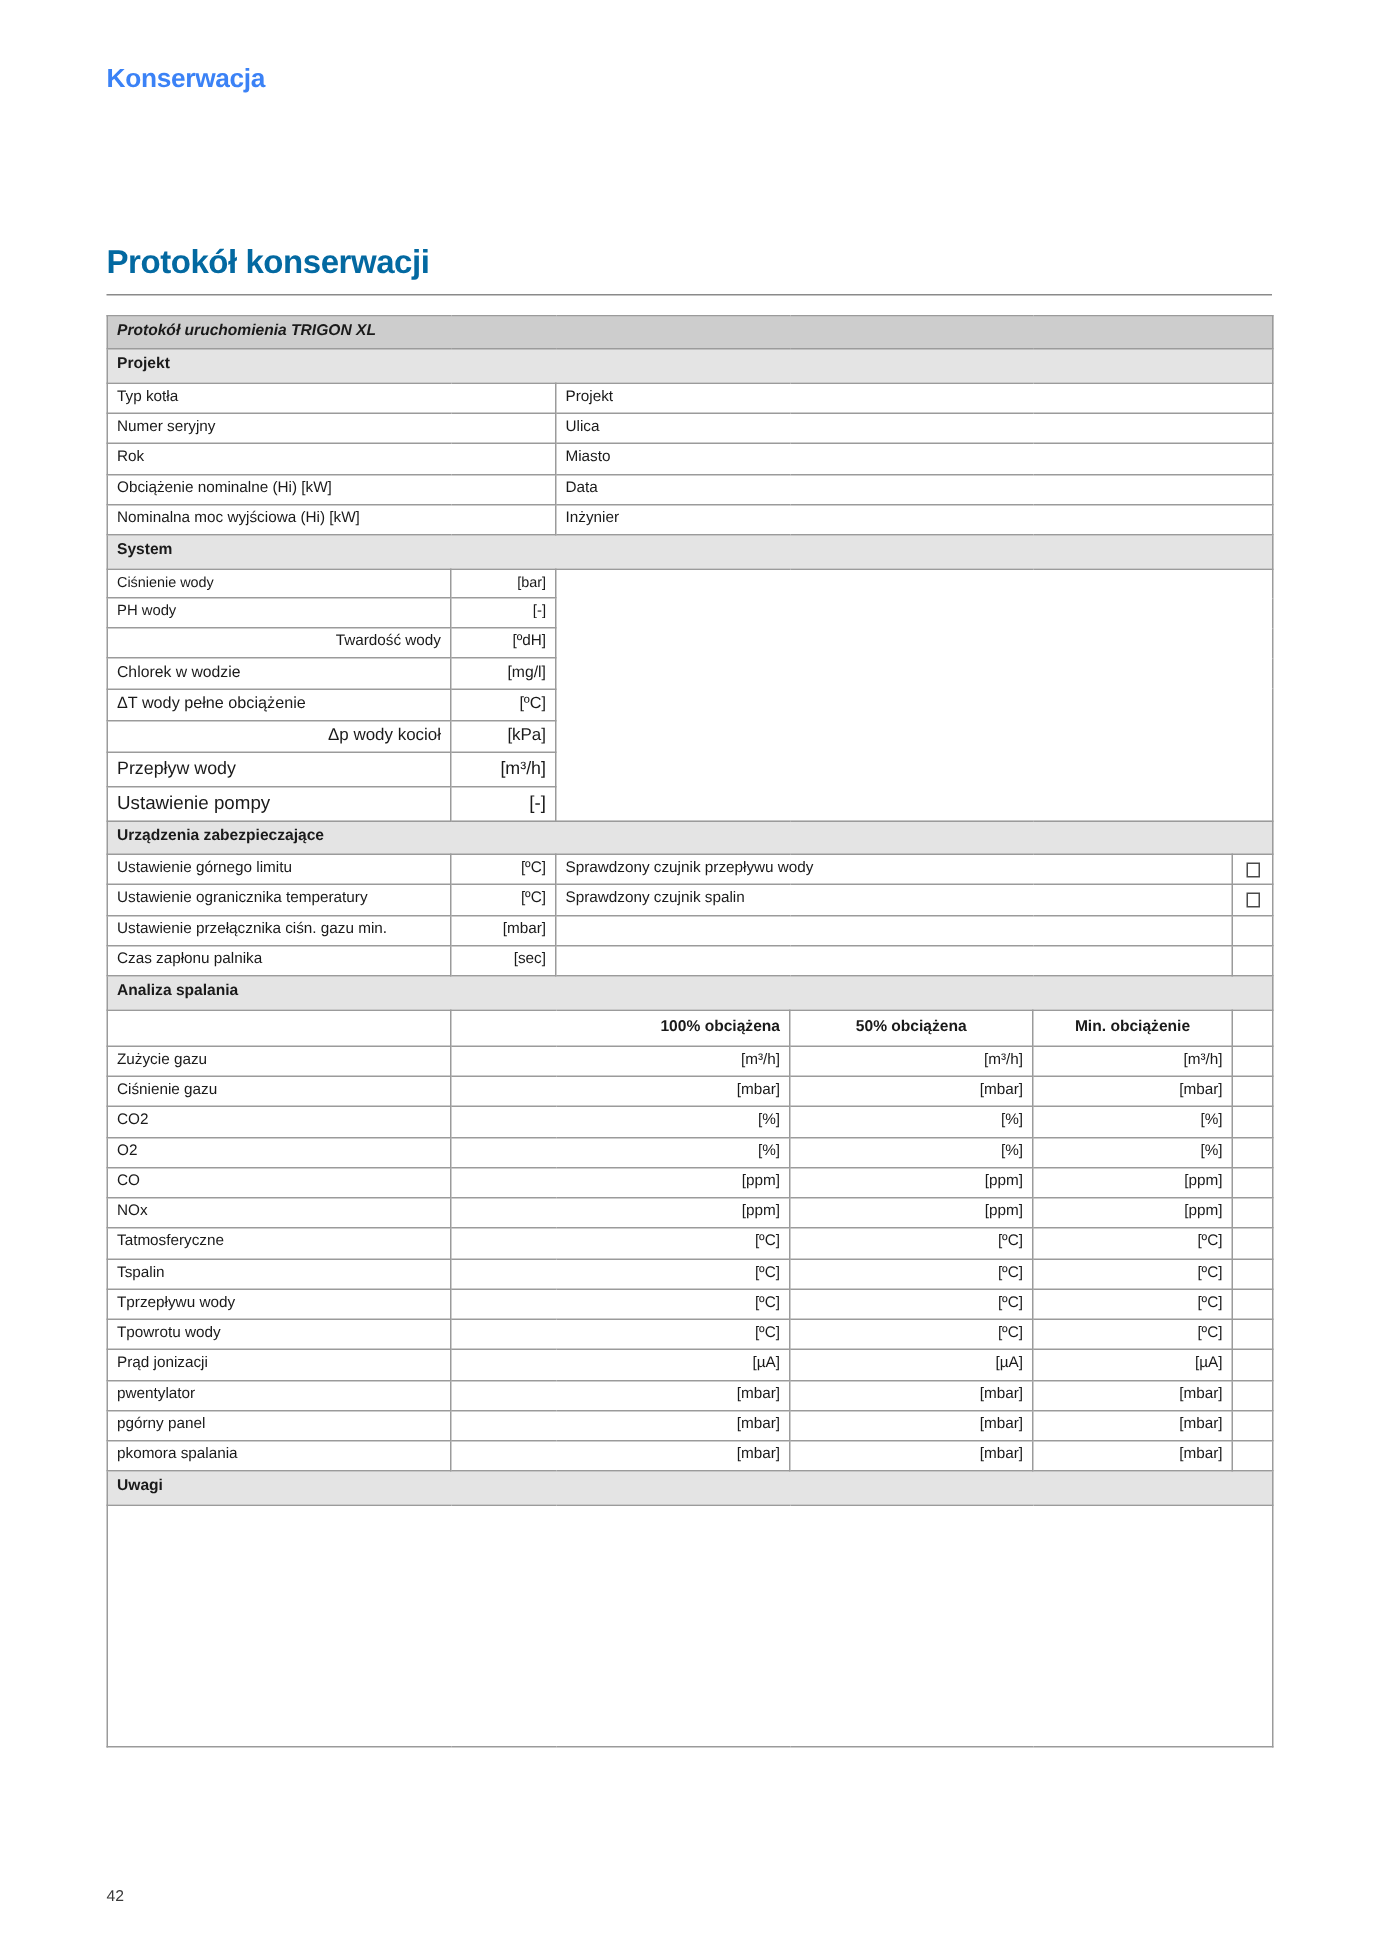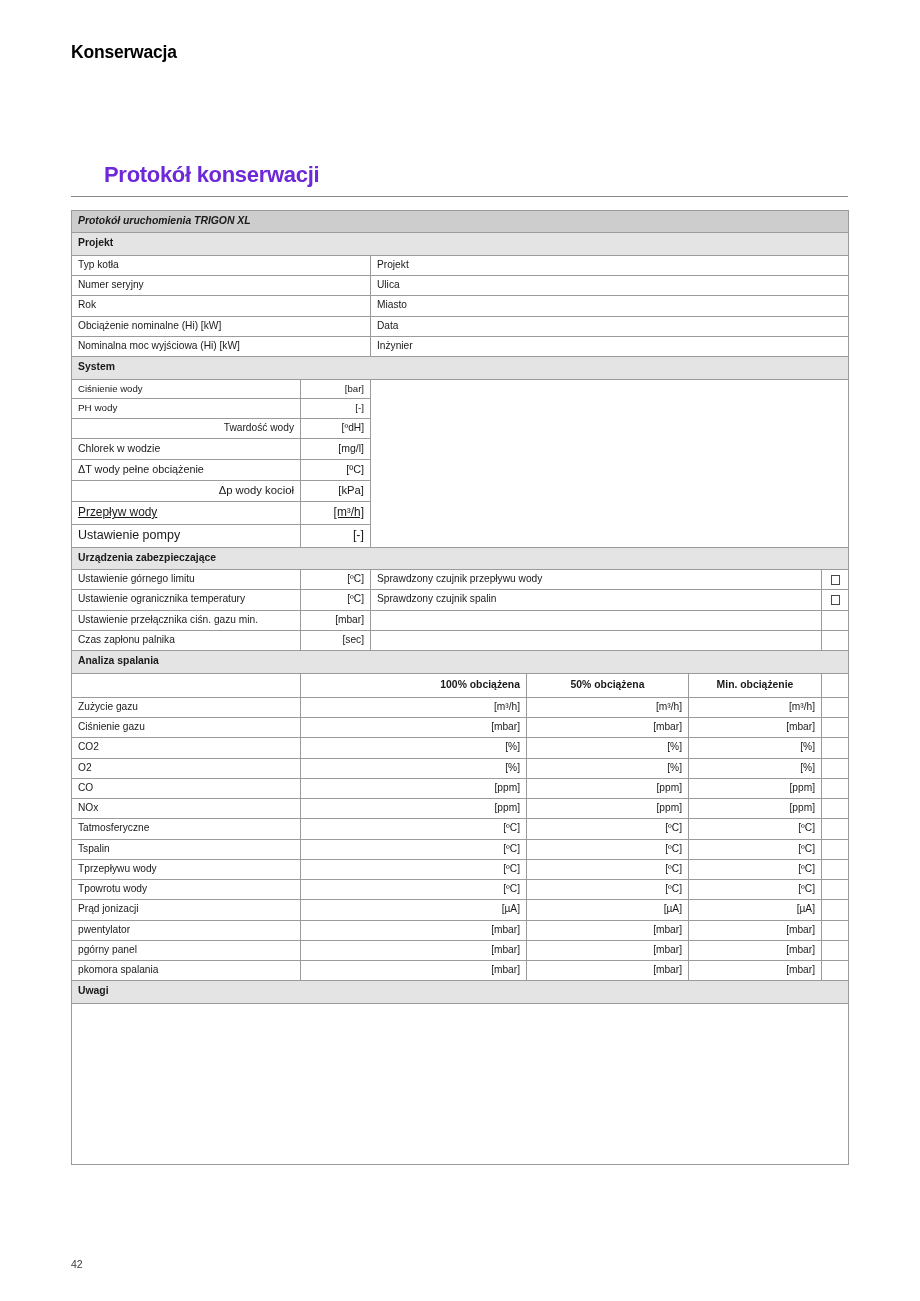--- a/index.html
+++ b/index.html
@@ -23,32 +23,31 @@
     height: 1301px;
   }
 
   .running-head {
     position: absolute;
     left: 71px;
     top: 42px;
     font-size: 17.5px;
     font-weight: bold;
     letter-spacing: -0.2px;
-    color: #000000;
+    color: #3b82f6;
   }
 
   .doc-title {
     position: absolute;
     left: 71px;
     top: 162px;
     font-size: 22px;
     font-weight: bold;
     letter-spacing: -0.3px;
-    color: #6d28d9;
-    margin-left: 33px;
+    color: #0369a1;
   }
 
   .title-rule {
     position: absolute;
     left: 71px;
     top: 196px;
     width: 777px;
     height: 1px;
     background: #8a8a8a;
   }
@@ -131,21 +130,21 @@
     padding-bottom: 6px;
   }
 
   
   .s1 .cl, .s1 .cr { font-size:  9.6px; }
   .s2 .cl, .s2 .cr { font-size:  9.9px; }
   .s3 .cl, .s3 .cr { font-size: 10.2px; text-align: right; }
   .s4 .cl, .s4 .cr { font-size: 10.5px; }
   .s5 .cl, .s5 .cr { font-size: 10.8px; }
   .s6 .cl, .s6 .cr { font-size: 11.3px; text-align: right; }
-  .s7 .cl, .s7 .cr { font-size: 11.9px; text-decoration: underline; }
+  .s7 .cl, .s7 .cr { font-size: 11.9px; }
   .s8 .cl, .s8 .cr { font-size: 12.5px; }
 
   .blankbig { height: 160px; }
 
   .chk {
     display: block;
     width: 9px;
     height: 10px;
     border: 1.4px solid #4a4a4a;
     margin: 4px auto 4px auto;

